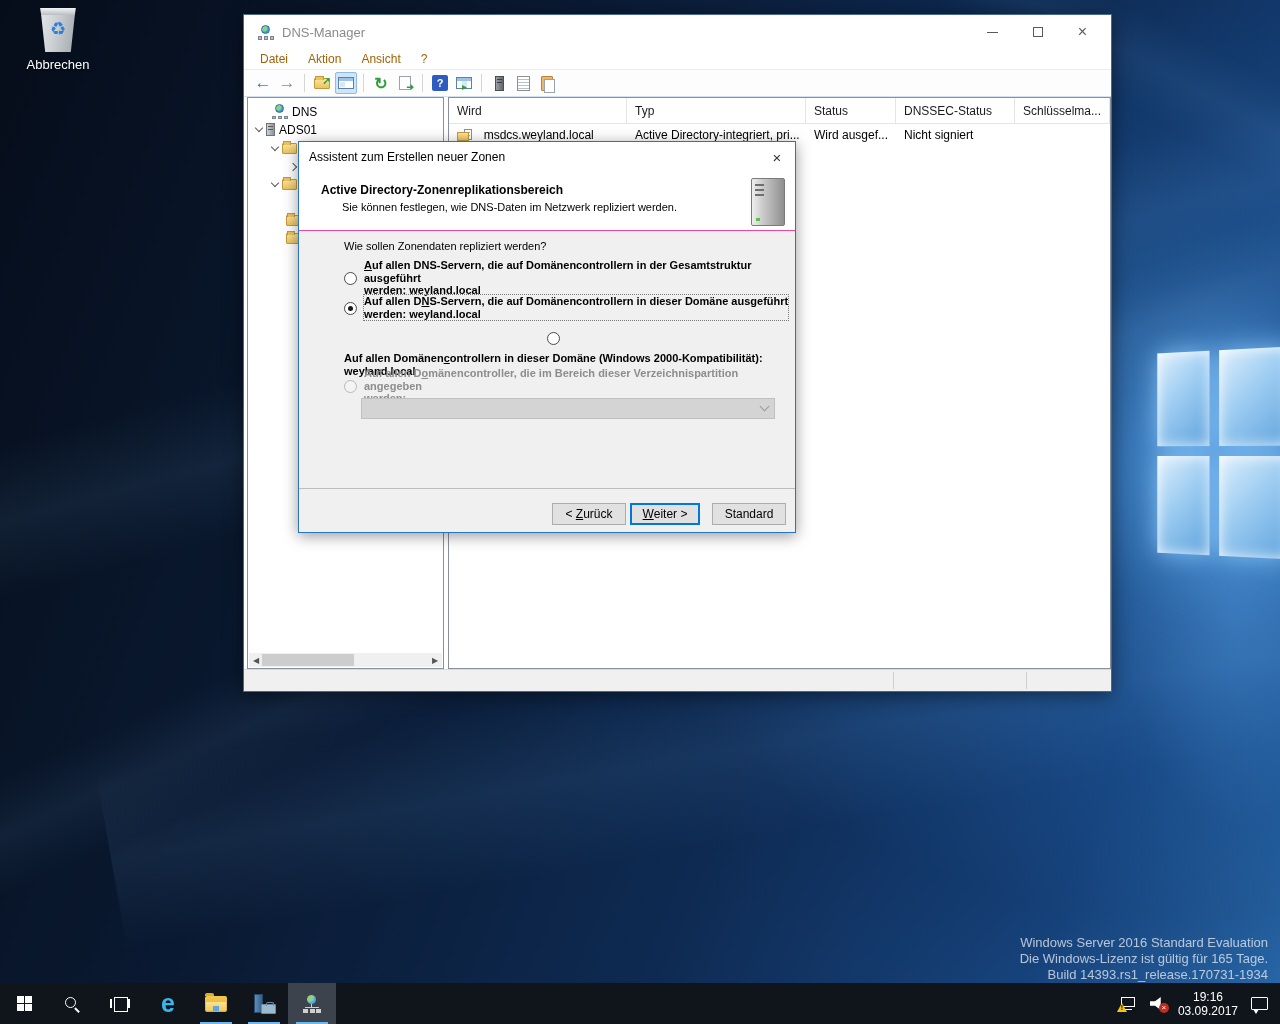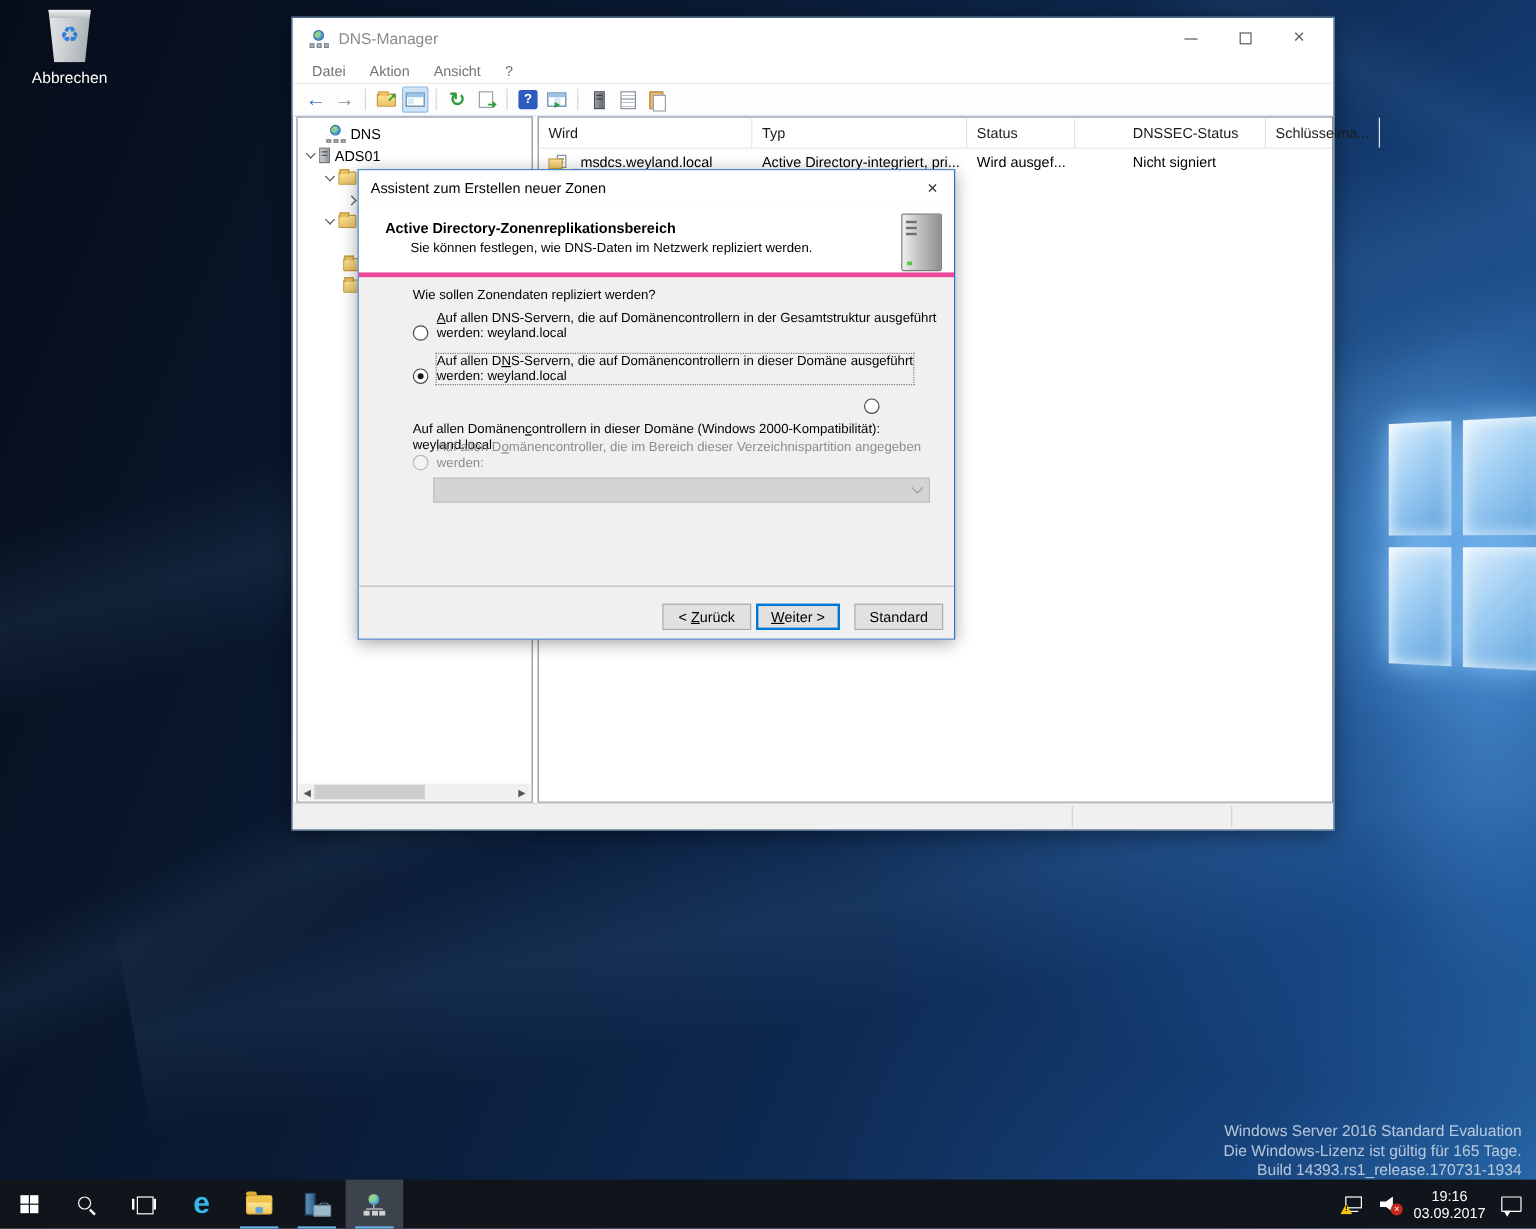--- a/index.html
+++ b/index.html
@@ -49,21 +49,21 @@
   .titlebar { position:absolute; top:0; left:0; right:0; height:34px; background:#fff;
     display:flex; align-items:center; padding-left:14px; }
   .win-title { color:#8b8b8b; font-size:13px; margin-left:8px; }
   .caption-btns { position:absolute; right:6px; top:0; height:34px; display:flex; }
   .cap-btn { width:45px; height:34px; display:flex; align-items:center; justify-content:center; color:#5a5a5a; }
   .glyph-min { width:11px; height:1px; background:#5a5a5a; }
   .glyph-max { width:10px; height:10px; border:1px solid #5a5a5a; }
   .glyph-close { font-size:16px; line-height:1; }
 
   .menubar { position:absolute; top:34px; left:0; right:0; height:20px; background:#fff;
-    display:flex; align-items:center; padding-left:6px; font-size:12px; color:#737373; }
+    display:flex; align-items:center; padding-left:6px; font-size:12px; color:#a16207; }
   .menu-item { padding:2px 10px; }
 
   .toolbar { position:absolute; top:54px; left:0; right:0; height:28px; background:#fdfdfd;
     border-top:1px solid #ececec; border-bottom:1px solid #d5e1ef;
     display:flex; align-items:center; padding-left:8px; gap:2px; }
   .tbtn { width:22px; height:22px; display:flex; align-items:center; justify-content:center; position:relative; }
   .tsep { width:1px; height:18px; background:#d6d6d6; margin:0 4px; }
   .arrow-back { color:#3b78c9; font-size:17px; font-weight:bold; }
   .arrow-fwd  { color:#8a8f94; font-size:17px; font-weight:bold; }
   .ico-folder { width:16px; height:11px; background:linear-gradient(#fde49a,#ecc363); border:1px solid #c49a38; position:relative; border-radius:1px; }
@@ -106,47 +106,47 @@
   .hs-arrow { position:absolute; top:0; width:14px; height:14px; display:flex; align-items:center; justify-content:center; color:#555; font-size:8px; }
   .hs-thumb { position:absolute; left:13px; top:1px; width:92px; height:12px; background:#cdcdcd; }
 
   .list-panel { position:absolute; top:82px; left:204px; width:663px; height:572px;
     background:#fff; border:1px solid #8a9099; font-size:12px; color:#000; }
   .list-header { display:flex; height:26px; border-bottom:1px solid #e5e5e5; align-items:center; }
   .hcell { height:100%; display:flex; align-items:center; padding-left:8px; border-right:1px solid #e5e5e5; color:#1a1a1a; overflow:hidden; white-space:nowrap; }
   .list-row { display:flex; height:22px; align-items:center; }
   .rcell { height:100%; display:flex; align-items:center; padding-left:8px; overflow:hidden; white-space:nowrap; }
   .w-name { width:178px; flex:none; } .w-typ { width:179px; flex:none; } .w-status { width:90px; flex:none; }
-  .w-dnssec { width:119px; flex:none;margin-left:40px; } .w-key { width:95px; flex:none; }
+  .w-dnssec { width:119px; flex:none; } .w-key { width:95px; flex:none; }
   .zone-icon { width:15px; height:12px; position:relative; margin-right:5px; flex:none; }
   .zone-icon .zf { position:absolute; left:0; bottom:0; width:12px; height:9px; background:linear-gradient(#fde49a,#ecc363); border:1px solid #c49a38; }
   .zone-icon .zp { position:absolute; right:0; top:0; width:8px; height:11px; background:#fff; border:1px solid #8a9099;
     background-image:repeating-linear-gradient(#fff 0 2px, #aab2ba 2px 3px); background-clip:content-box; padding:1px; }
 
   .statusbar { position:absolute; left:0; right:0; bottom:0; height:22px; background:#f0f0f0; border-top:1px solid #d9d9d9; }
   .sb-div { position:absolute; top:2px; bottom:2px; width:1px; background:#cfcfcf; }
 
   
   .dlg { position:absolute; left:298px; top:141px; width:498px; height:392px;
     background:#f0f0f0; border:1px solid #2a72c3; box-shadow:0 3px 14px rgba(0,0,0,.4); font-size:11px; color:#000; }
   .dlg-titlebar { position:absolute; top:0; left:0; right:0; height:30px; background:#fff;
     display:flex; align-items:center; padding-left:10px; font-size:12px; }
   .dlg-close { position:absolute; right:1px; top:0; width:34px; height:30px; display:flex; align-items:center; justify-content:center;
     color:#333; font-size:15px; }
-  .dlg-header { position:absolute; top:30px; left:0; right:0; height:59px; background:#fff; border-bottom:4px solid #ec4899;text-align:center; }
+  .dlg-header { position:absolute; top:30px; left:0; right:0; height:59px; background:#fff; border-bottom:1px solid #ec4899;text-align:center; }
   .dlg-heading { position:absolute; left:22px; top:11px; font-size:12px; font-weight:bold; }
   .dlg-subheading { position:absolute; left:43px; top:29px; font-size:11px; }
   .tower { position:absolute; right:10px; top:6px; width:34px; height:48px;
     background:linear-gradient(90deg,#efefef 0%,#c9c9c9 35%,#8f8f8f 100%); border:1px solid #7a7a7a; border-radius:2px; }
   .tower::before { content:""; position:absolute; left:3px; top:5px; width:9px; height:2px; background:#6f6f6f;
     box-shadow:0 5px 0 #6f6f6f, 0 10px 0 #6f6f6f; }
   .tower::after { content:""; position:absolute; left:4px; bottom:4px; width:4px; height:3px; background:#59c24b; }
   .dlg-body { position:absolute; top:90px; left:0; right:0; height:256px; background:#f0f0f0; }
   .question { position:absolute; left:45px; top:8px; }
-  .opt { position:absolute; left:45px; display:flex; gap:7px; align-items:flex-end; }
+  .opt { position:absolute; left:45px; display:flex; gap:7px; align-items:center;font-weight:bold; }
   .opt1 { top:27px; } .opt2 { top:63px; } .opt3 { top:99px;flex-direction:column; } .opt4 { top:135px; }
   .radio { width:13px; height:13px; border:1px solid #4a4a4a; border-radius:50%; background:#fff; margin-top:1px; flex:none; position:relative; }
   .radio-checked::after { content:""; position:absolute; left:3px; top:3px; width:5px; height:5px; border-radius:50%; background:#1a1a1a; }
   .radio-disabled { border-color:#b8b8b8; background:#f4f4f4; }
   .opt-label { white-space:pre-wrap; max-width:432px; line-height:12.5px; }
   .opt2 .opt-label { outline:1px dotted #7a7a7a; }
   .opt-disabled .opt-label { color:#8d8d8d; }
   .k { text-decoration:underline; }
   .combo { position:absolute; left:62px; top:166px; width:414px; height:21px;
     background:#d4d4d4; border:1px solid #c0c0c0; }

